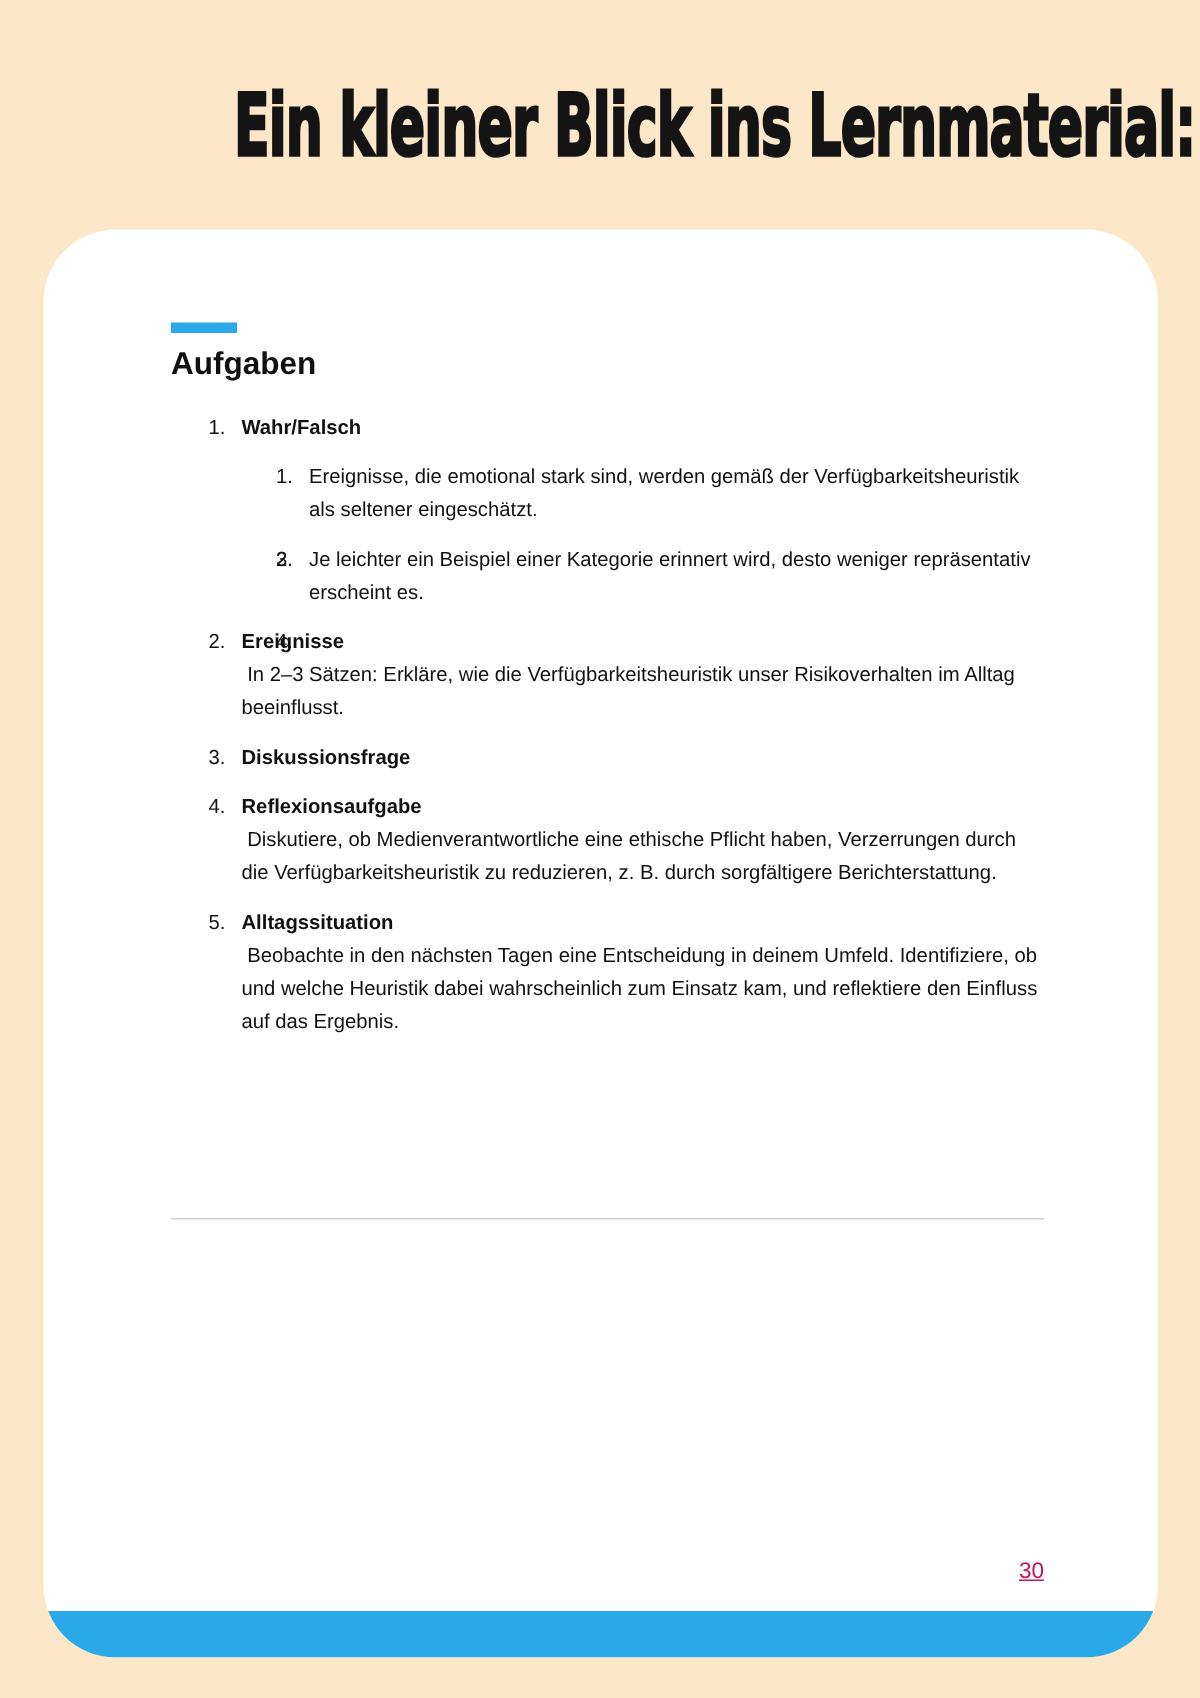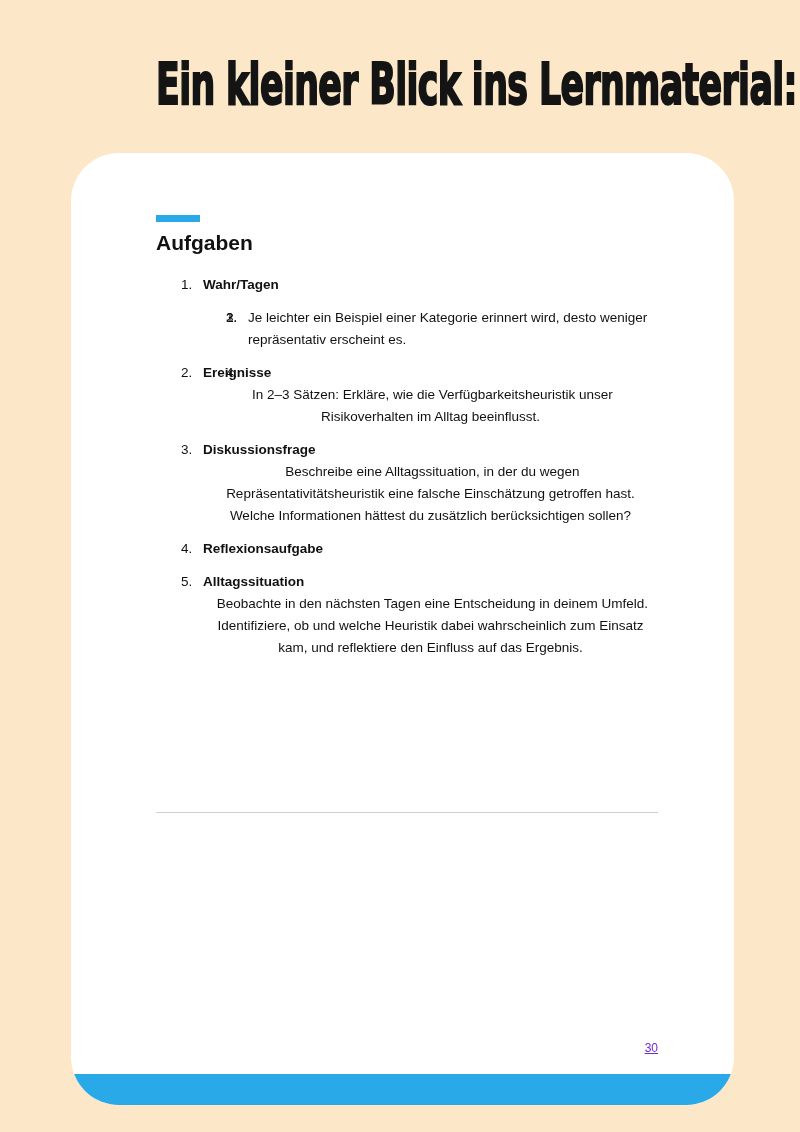--- a/index.html
+++ b/index.html
@@ -31,26 +31,25 @@
     -webkit-text-stroke: 2.2px #141414;
     transform: scaleX(0.61);
     transform-origin: 50% 50%;
   }
 
   
   .card {
     position: absolute;
     left: 29px;
     top: 153px;
-    width: 663px;
+    width: 743px;
     height: 952px;
     background: #FFFFFF;
     border-radius: 48px;
     overflow: hidden;
-    margin-left: 42px;
   }
 
   .accent-bar {
     margin: 62px 0 9px 85px;
     width: 44px;
     height: 7px;
     background: #29A9E8;
   }
 
   .heading {
@@ -72,21 +71,21 @@
     position: relative;
     padding-left: 47px;
     margin-bottom: 11px;
   }
   .task-num {
     position: absolute;
     left: 25px;
     top: 0;
   }
   .task-label { font-weight: bold; }
-  .task-body { white-space: pre-wrap; text-align: center; }
+  .task-body { white-space: pre-wrap; }
 
   .subs {
     list-style: none;
     margin: 11px 0 0 0;
     padding: 0;
   }
   .sub {
     position: relative;
     padding-left: 45px;
     margin-bottom: 11px;
@@ -105,23 +104,23 @@
     height: 1px;
     border: none;
     margin: 0;
     background: #CFCFCF;
   }
 
   .page-number {
     position: absolute;
     top: 884px;
     right: 76px;
-    font-size: 12px;
+    font-size: 15px;
     line-height: 22px;
-    color: #6d28d9;
+    color: #be185d;
     text-decoration: underline;
   }
 
   .footer-bar {
     position: absolute;
     left: 0;
     right: 0;
     bottom: 0;
     height: 31px;
     background: #29A9E8;
@@ -134,24 +133,25 @@
 <h1 class="main-title">Ein kleiner Blick ins Lernmaterial:</h1>
 
 <div class="card">
   <div class="accent-bar"></div>
   <h2 class="heading">Aufgaben</h2>
 
   <ol class="tasks">
 
     <li class="task">
       <span class="task-num">1.</span>
-      <span class="task-label">Wahr/Tagen</span>
+      <span class="task-label">Wahr/Falsch</span>
       <ol class="subs">
         <li class="sub">
           <span class="sub-num">1.</span>
+          <span class="sub-text">Ereignisse, die emotional stark sind, werden gemäß der Verfügbarkeitsheuristik als seltener eingeschätzt.</span>
         </li>
         <li class="sub">
           <span class="sub-num">2.</span>
         </li>
         <li class="sub">
           <span class="sub-num">3.</span>
           <span class="sub-text">Je leichter ein Beispiel einer Kategorie erinnert wird, desto weniger repräsentativ erscheint es.</span>
         </li>
         <li class="sub">
           <span class="sub-num">4.</span>
@@ -161,26 +161,26 @@
 
     <li class="task">
       <span class="task-num">2.</span>
       <span class="task-label">Ereignisse</span>
       <div class="task-body"> In 2–3 Sätzen: Erkläre, wie die Verfügbarkeitsheuristik unser Risikoverhalten im Alltag beeinflusst.</div>
     </li>
 
     <li class="task">
       <span class="task-num">3.</span>
       <span class="task-label">Diskussionsfrage</span>
-      <div class="task-body"> Beschreibe eine Alltagssituation, in der du wegen Repräsentativitätsheuristik eine falsche Einschätzung getroffen hast. Welche Informationen hättest du zusätzlich berücksichtigen sollen?</div>
     </li>
 
     <li class="task">
       <span class="task-num">4.</span>
       <span class="task-label">Reflexionsaufgabe</span>
+      <div class="task-body"> Diskutiere, ob Medienverantwortliche eine ethische Pflicht haben, Verzerrungen durch die Verfügbarkeitsheuristik zu reduzieren, z. B. durch sorgfältigere Berichterstattung.</div>
     </li>
 
     <li class="task">
       <span class="task-num">5.</span>
       <span class="task-label">Alltagssituation</span>
       <div class="task-body"> Beobachte in den nächsten Tagen eine Entscheidung in deinem Umfeld. Identifiziere, ob und welche Heuristik dabei wahrscheinlich zum Einsatz kam, und reflektiere den Einfluss auf das Ergebnis.</div>
     </li>
 
   </ol>
 

